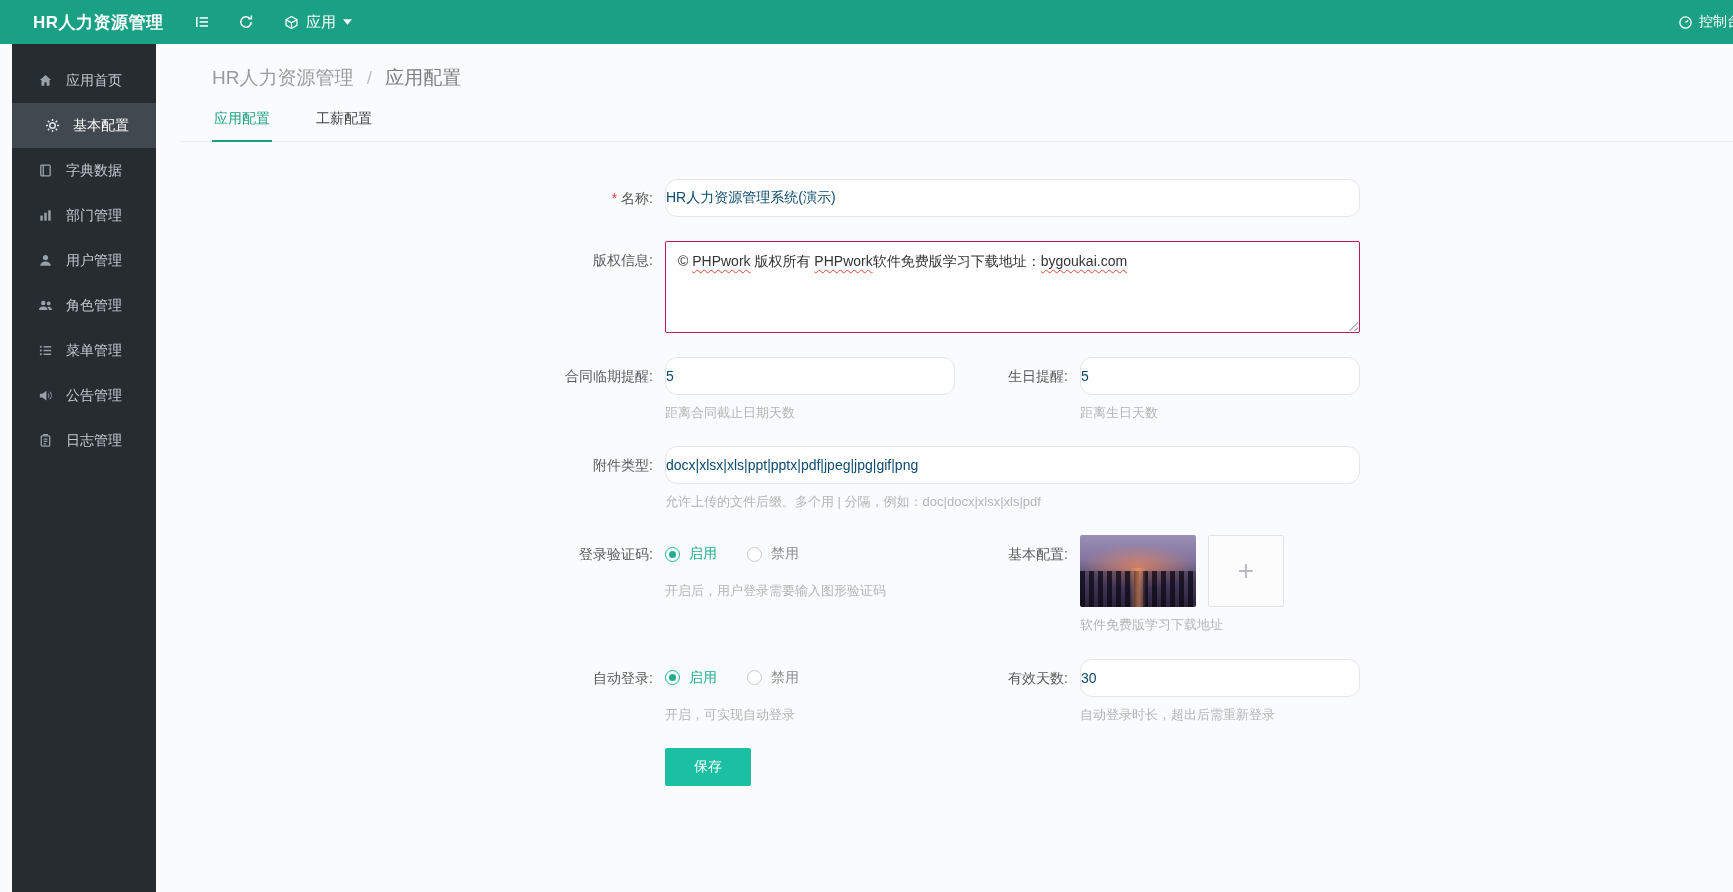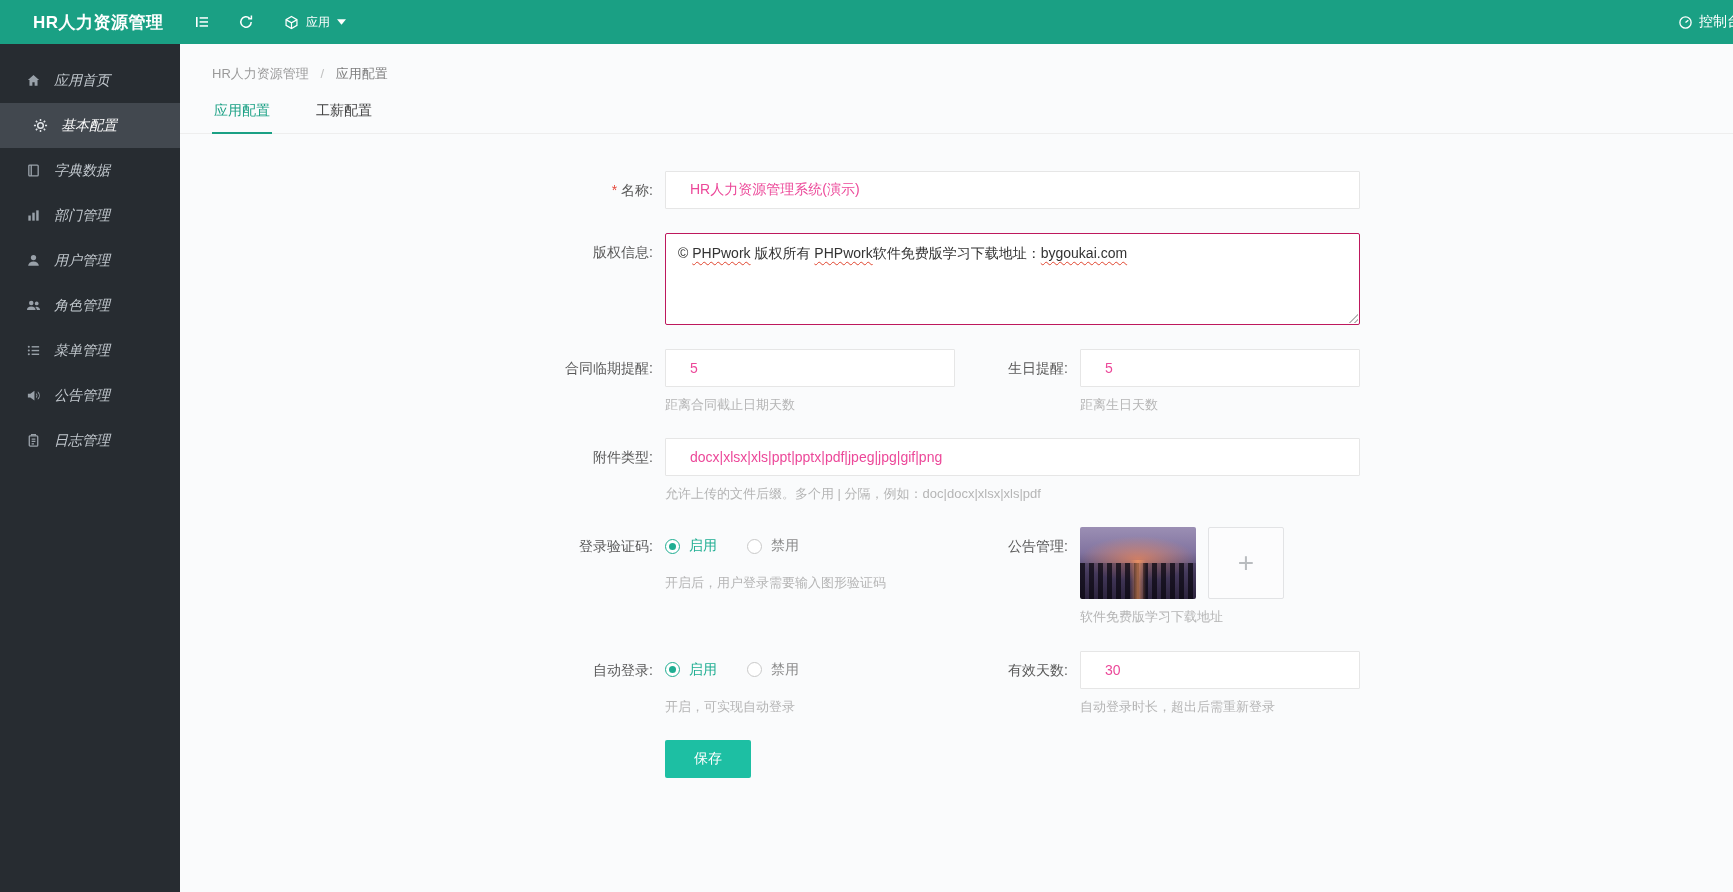--- a/index.html
+++ b/index.html
@@ -17,59 +17,59 @@
   }
   .logo {
     width:180px; flex:0 0 180px; padding-left:33px; font-size:17px; font-weight:bold;
     letter-spacing:.5px; white-space:nowrap; cursor:pointer;
   }
   .tb-left { display:flex; align-items:center; height:100%; }
   .tb-icon {
     display:flex; align-items:center; justify-content:center;
     padding:0 14px; height:44px; cursor:pointer; color:#fff;
   }
-  .tb-app { display:flex; align-items:center; gap:7px; padding:0 16px; height:44px; font-size:12px; cursor:pointer; }
+  .tb-app { display:flex; align-items:center; gap:7px; padding:0 16px; height:44px; font-size:15px; cursor:pointer; }
   .topbar-right {
     position:absolute; right:-10px; top:0; height:44px;
     display:flex; align-items:center; gap:6px; font-size:14px; cursor:pointer; padding-right:2px;
   }
   svg { display:block; }
 
   
   .sidebar {
-    position:absolute; top:44px; left:0; width:180px; bottom:0;
-    background:#272c31; padding-top:14px;font-style:italic;
+    position:absolute; top:44px; left:12px; width:144px; bottom:0;
+    background:#272c31; padding-top:14px;
   }
   .side-item {
     height:45px; display:flex; align-items:center; gap:13px;
     padding-left:25px; color:#c3c9cf; font-size:14px; cursor:pointer; white-space:nowrap;
   }
   .side-item .s-icon { width:16px; height:16px; color:#99a1a9; display:flex; align-items:center; justify-content:center; }
   .side-item.active { background:#42484f; color:#ffffff;padding-left:32px; }
   .side-item.active .s-icon { color:#dfe3e7; }
 
   
   .main { position:absolute; left:180px; top:44px; right:0; bottom:0; background:#fafbfc; overflow:hidden; }
-  .crumb { padding:21px 0 0 32px; font-size:13px; color:#9a9a9a; }
+  .crumb { padding:21px 0 0 32px; font-size:19px; color:#9a9a9a; }
   .crumb .sep { margin:0 8px; color:#c0c0c0; }
   .crumb .cur { color:#7d7d7d; }
   .tabs { display:flex; gap:42px; padding-left:32px; margin-top:19px; border-bottom:1px solid #eeeeee; }
   .tab { padding:0 2px 12px 2px; font-size:14px; color:#404040; cursor:pointer; }
   .tab.active { color:#1aa084; border-bottom:2px solid #1aa084; margin-bottom:-1px; }
 
   
   .form { margin-top:37px; font-size:14px; }
   .row { display:flex; align-items:flex-start; margin-bottom:24px; }
   .lbl  { flex:0 0 485px; text-align:right; padding-right:12px; color:#595959; line-height:38px; white-space:nowrap; }
   .lbl2 { flex:0 0 125px; text-align:right; padding-right:12px; color:#595959; line-height:38px; white-space:nowrap; }
   .req { color:#e5473a; margin-right:4px; }
   .field-sm { flex:0 0 290px; }
   .inp {
-    height:38px; border:1px solid #e6e6e6; border-radius:1px; background:#fff;
-    padding:0 24px; font-size:14px; color:#ec4899; outline:none; font-family:inherit; display:block;
+    height:38px; border:1px solid #e6e6e6; border-radius:12px; background:#fff;
+    padding:0 0; font-size:14px; color:#0c4a6e; outline:none; font-family:inherit; display:block;
   }
   .w-full { width:695px; }
   .w-sm { width:290px; }
   .w-md { width:280px; }
   .hint { margin-top:9px; font-size:13px; color:#b5b5b5; line-height:1.4; }
 
   .copy-box {
     width:695px; height:92px; border:1px solid #be185d; background:#fff; border-radius:2px;
     padding:8px 12px; position:relative; line-height:1.65; color:#333; overflow:hidden;
   }
@@ -309,21 +309,21 @@
               <i class="rc"></i>
                 <em>启用</em>
             </span>
             <span class="radio">
               <i class="rc"></i>
                 <em>禁用</em>
             </span>
           </div>
           <div class="hint">开启后，用户登录需要输入图形验证码</div>
         </div>
-        <label class="lbl2">公告管理:</label>
+        <label class="lbl2">基本配置:</label>
         <div class="field">
           <div class="bg-wrap">
             <div class="thumb"></div>
             <div class="plusbox">
               <span>+</span>
             </div>
           </div>
           <div class="hint">软件免费版学习下载地址</div>
         </div>
       </div>

